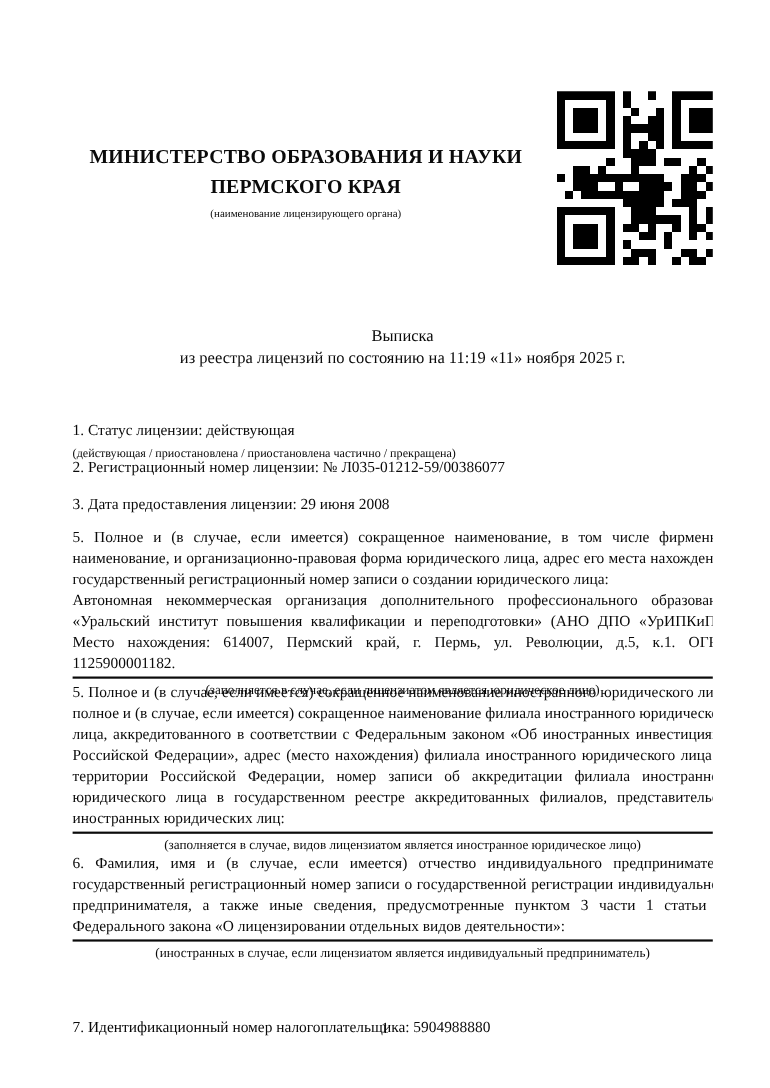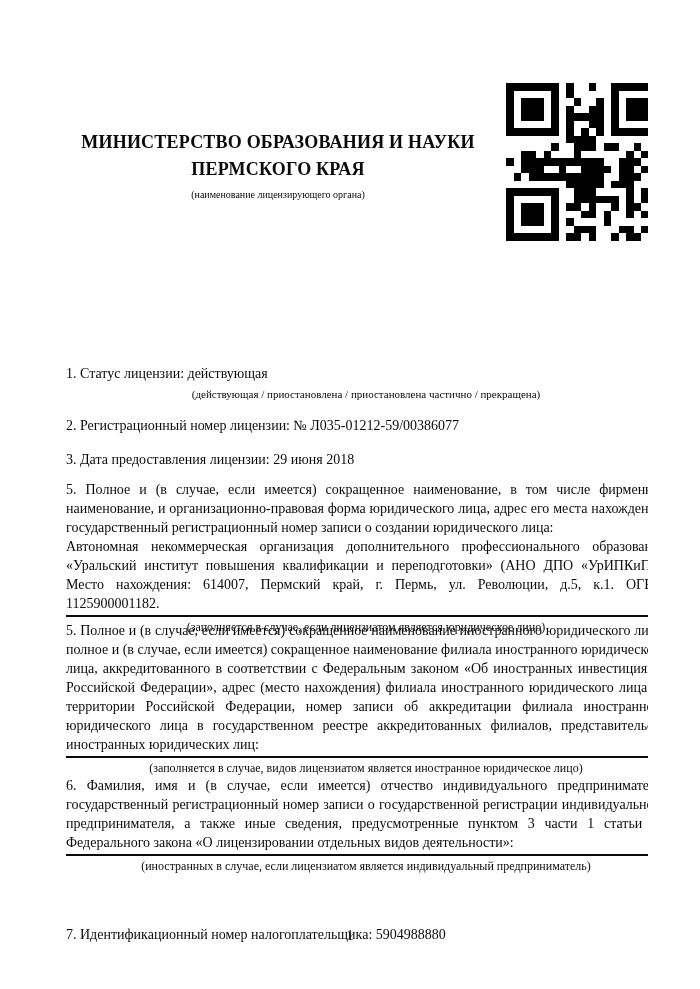--- a/index.html
+++ b/index.html
@@ -25,23 +25,23 @@
 
   
   .doc-title { top:296px; text-align:center; font-size:15px; line-height:20px; }
 
   
   .sec { font-size:14px; line-height:19px; }
   .just { text-align:justify; }
   .sec p { margin:0; }
   .rule { border-top:2px solid #0a0a0a; margin-top:2px; height:0; }
   .field-caption { font-size:12px; line-height:13px; text-align:center; padding-top:4px; }
-  .s1-caption { font-size:11px; line-height:14px; text-align:center; padding-top:4px; }
-
-  .sec-status   { top:364px;font-family:Liberation Serif, serif; }
+  .s1-caption { font-size:11px; line-height:14px; text-align:left; padding-top:4px; }
+
+  .sec-status   { top:382px;font-family:Liberation Serif, serif; }
   .sec-regnum   { top:416px; }
   .sec-date     { top:450px; }
   .sec-legal    { top:480px; }
   .sec-foreign  { top:621px; }
   .sec-indiv    { top:776px; }
   .sec-inn      { top:897px;margin-top:28px; }
 
   .page-number { top:926px; left:0; width:700px; text-align:center; font-size:14px; line-height:19px; }
 </style>
 </head>
@@ -290,32 +290,36 @@
           <rect x="9" y="20" width="1" height="1"></rect>
           <rect x="11" y="20" width="1" height="1"></rect>
           <rect x="14" y="20" width="1" height="1"></rect>
           <rect x="16" y="20" width="1" height="1"></rect>
           <rect x="17" y="20" width="1" height="1"></rect>
           <rect x="19" y="20" width="1" height="1"></rect>
         </g>
       </svg>
     </div>
 
+  <div class="abs col doc-title">
+    <div>Выписка</div>
+    <div>из реестра лицензий по состоянию на 11:19 «11» ноября 2025 г.</div>
+  </div>
 
   <div class="abs col sec sec-status">
     <p>1. Статус лицензии: действующая</p>
     <div class="s1-caption">(действующая / приостановлена / приостановлена частично / прекращена)</div>
   </div>
 
   <div class="abs col sec sec-regnum">
     <p>2. Регистрационный номер лицензии: № Л035-01212-59/00386077</p>
   </div>
 
   <div class="abs col sec sec-date">
-    <p>3. Дата предоставления лицензии: 29 июня 2018</p>
+    <p>3. Дата предоставления лицензии: 29 июня 2008</p>
   </div>
 
   <div class="abs col sec sec-legal">
     <p class="just">5. Полное и (в случае, если имеется) сокращенное наименование, в том числе фирменное наименование, и организационно-правовая форма юридического лица, адрес его места нахождения, государственный регистрационный номер записи о создании юридического лица:</p>
     <p class="just">Автономная некоммерческая организация дополнительного профессионального образования «Уральский институт повышения квалификации и переподготовки» (АНО ДПО «УрИПКиП»). Место нахождения: 614007, Пермский край, г. Пермь, ул. Революции, д.5, к.1. ОГРН: 1125900001182.</p>
     <div class="rule"></div>
     <div class="field-caption">(заполняется в случае, если лицензиатом является юридическое лицо)</div>
   </div>
 
   <div class="abs col sec sec-foreign">

